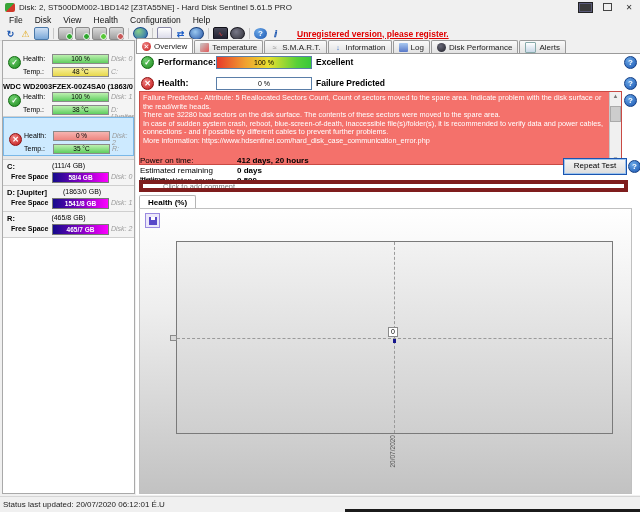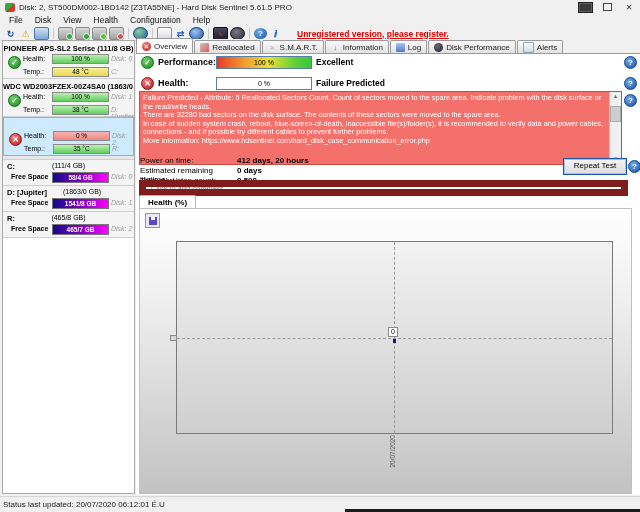--- a/index.html
+++ b/index.html
@@ -66,22 +66,22 @@
   .alertbox{position:absolute;left:3px;top:52px;width:483px;height:74px;background:#f4716b;border:1px solid #c94a44;color:#fff;
             font-size:7.3px;line-height:8.6px;padding:2px 14px 2px 3px;box-sizing:border-box;overflow:hidden}
   .vscroll{position:absolute;right:0;top:0;width:11px;height:100%;background:#f0f0f0;border-left:1px solid #c8c8c8;color:#777;
            display:flex;flex-direction:column;justify-content:space-between;align-items:center;font-size:6px}
   .vthumb{width:9px;height:14px;background:#cdcdcd;border:1px solid #aaa}
   .inforow{position:absolute;left:4px;height:10px;font-size:8px;display:flex}
   .inforow .lab{width:97px}
   .inforow .val{font-weight:bold}
   .btn{position:absolute;left:427px;top:119px;width:62px;height:15px;background:linear-gradient(#f6f6f6,#dcdcdc);
        border:1px solid #1a55b0;box-shadow:0 0 0 1px #9cc3ee inset;font-size:8px;text-align:center;line-height:14px}
-  .comment{position:absolute;left:3px;top:141px;width:489px;height:12px;border:7px solid #7f1d1d;box-sizing:border-box;
-           font-size:7.5px;color:#999;padding-left:5px;font-family:"Liberation Sans",sans-serif;background:#fff}
+  .comment{position:absolute;left:3px;top:141px;width:489px;height:12px;border:4px solid #7f1d1d;box-sizing:border-box;
+           font-size:7.5px;color:#999;padding-left:20px;font-family:"Liberation Sans",sans-serif;background:#fff}
   .chart-tab{position:absolute;left:3px;top:156px;height:13px;padding:0 8px;font-size:8px;font-weight:bold;background:#fff;
              border:1px solid #b5b5b5;border-bottom:none;border-radius:2px 2px 0 0;line-height:13px}
   .chart-panel{position:absolute;left:3px;top:169px;width:491px;height:284px;border:1px solid #c0c0c0;
                background:linear-gradient(#ffffff,#eeeeee 35%,#c2c2c2)}
   .save-ico{position:absolute;left:5px;top:4px;width:13px;height:13px;background:#ece8fa;border:1px solid #9a8ae0;display:flex;align-items:center;justify-content:center}
   .save-ico .fl{width:8px;height:8px;background:#5848c8;position:relative}
   .save-ico .fl:before{content:"";position:absolute;left:2px;top:0;width:4px;height:3px;background:#fff}
   .plot{position:absolute;left:36px;top:32px;width:435px;height:191px;border:1px solid #7a7a7a;
         background:linear-gradient(#f2f2f2,#cfcfcf)}
   .vdash{position:absolute;left:217px;top:0;width:0;height:100%;border-left:1px dashed #9a9a9a}
@@ -149,21 +149,20 @@
   <div class="tb" style="background:radial-gradient(circle at 40% 35%,#787888,#303038);border-radius:50%;border:1px solid #181820"></div>
   <div class="tb-sep"></div>
   <div class="tb" style="background:radial-gradient(circle at 35% 30%,#6aa8e8,#1a55b0);border-radius:50%;color:#fff;font-size:8px;font-weight:bold">?</div>
   <div class="tb" style="color:#1a55b0;font-weight:bold">ⅈ</div>
   <div class="unreg" style="color:#e00000">Unregistered version, please register.</div>
 </div>
 
 <div class="abs sidebar">
 
   <div class="disk-card">
-    <div class="d-title">PIONEER APS-SL2 Serise (111/8 GB)</div>
     <div class="d-ico ok-ico">✓</div>
     <div class="d-row" style="top:13px">
       <span class="d-lab">Health:</span>
       <span class="d-bar bar-green">100 %</span>
       <span class="d-right">Disk: 0</span>
     </div>
     <div class="d-row" style="top:26px">
       <span class="d-lab">Temp.:</span>
       <span class="d-bar bar-yellow">48 °C</span>
       <span class="d-right">C:</span>
@@ -228,21 +227,21 @@
 
 <div class="abs content">
 
   <div class="tabstrip">
     <div class="tab active">
       <span class="ticon" style="background:radial-gradient(circle at 35% 30%,#f08080,#c01818)">✕</span>
       <span>Overview</span>
     </div>
     <div class="tab">
       <span class="ticon" style="background:linear-gradient(135deg,#c8c8c8,#e05858);border-radius:1px"></span>
-      <span>Reallocated</span>
+      <span>Temperature</span>
     </div>
     <div class="tab">
       <span class="ticon" style="color:#888;background:none">≈</span>
       <span>S.M.A.R.T.</span>
     </div>
     <div class="tab">
       <span class="ticon" style="color:#2060c8;background:none;font-weight:bold">↓</span>
       <span>Information</span>
     </div>
     <div class="tab">

